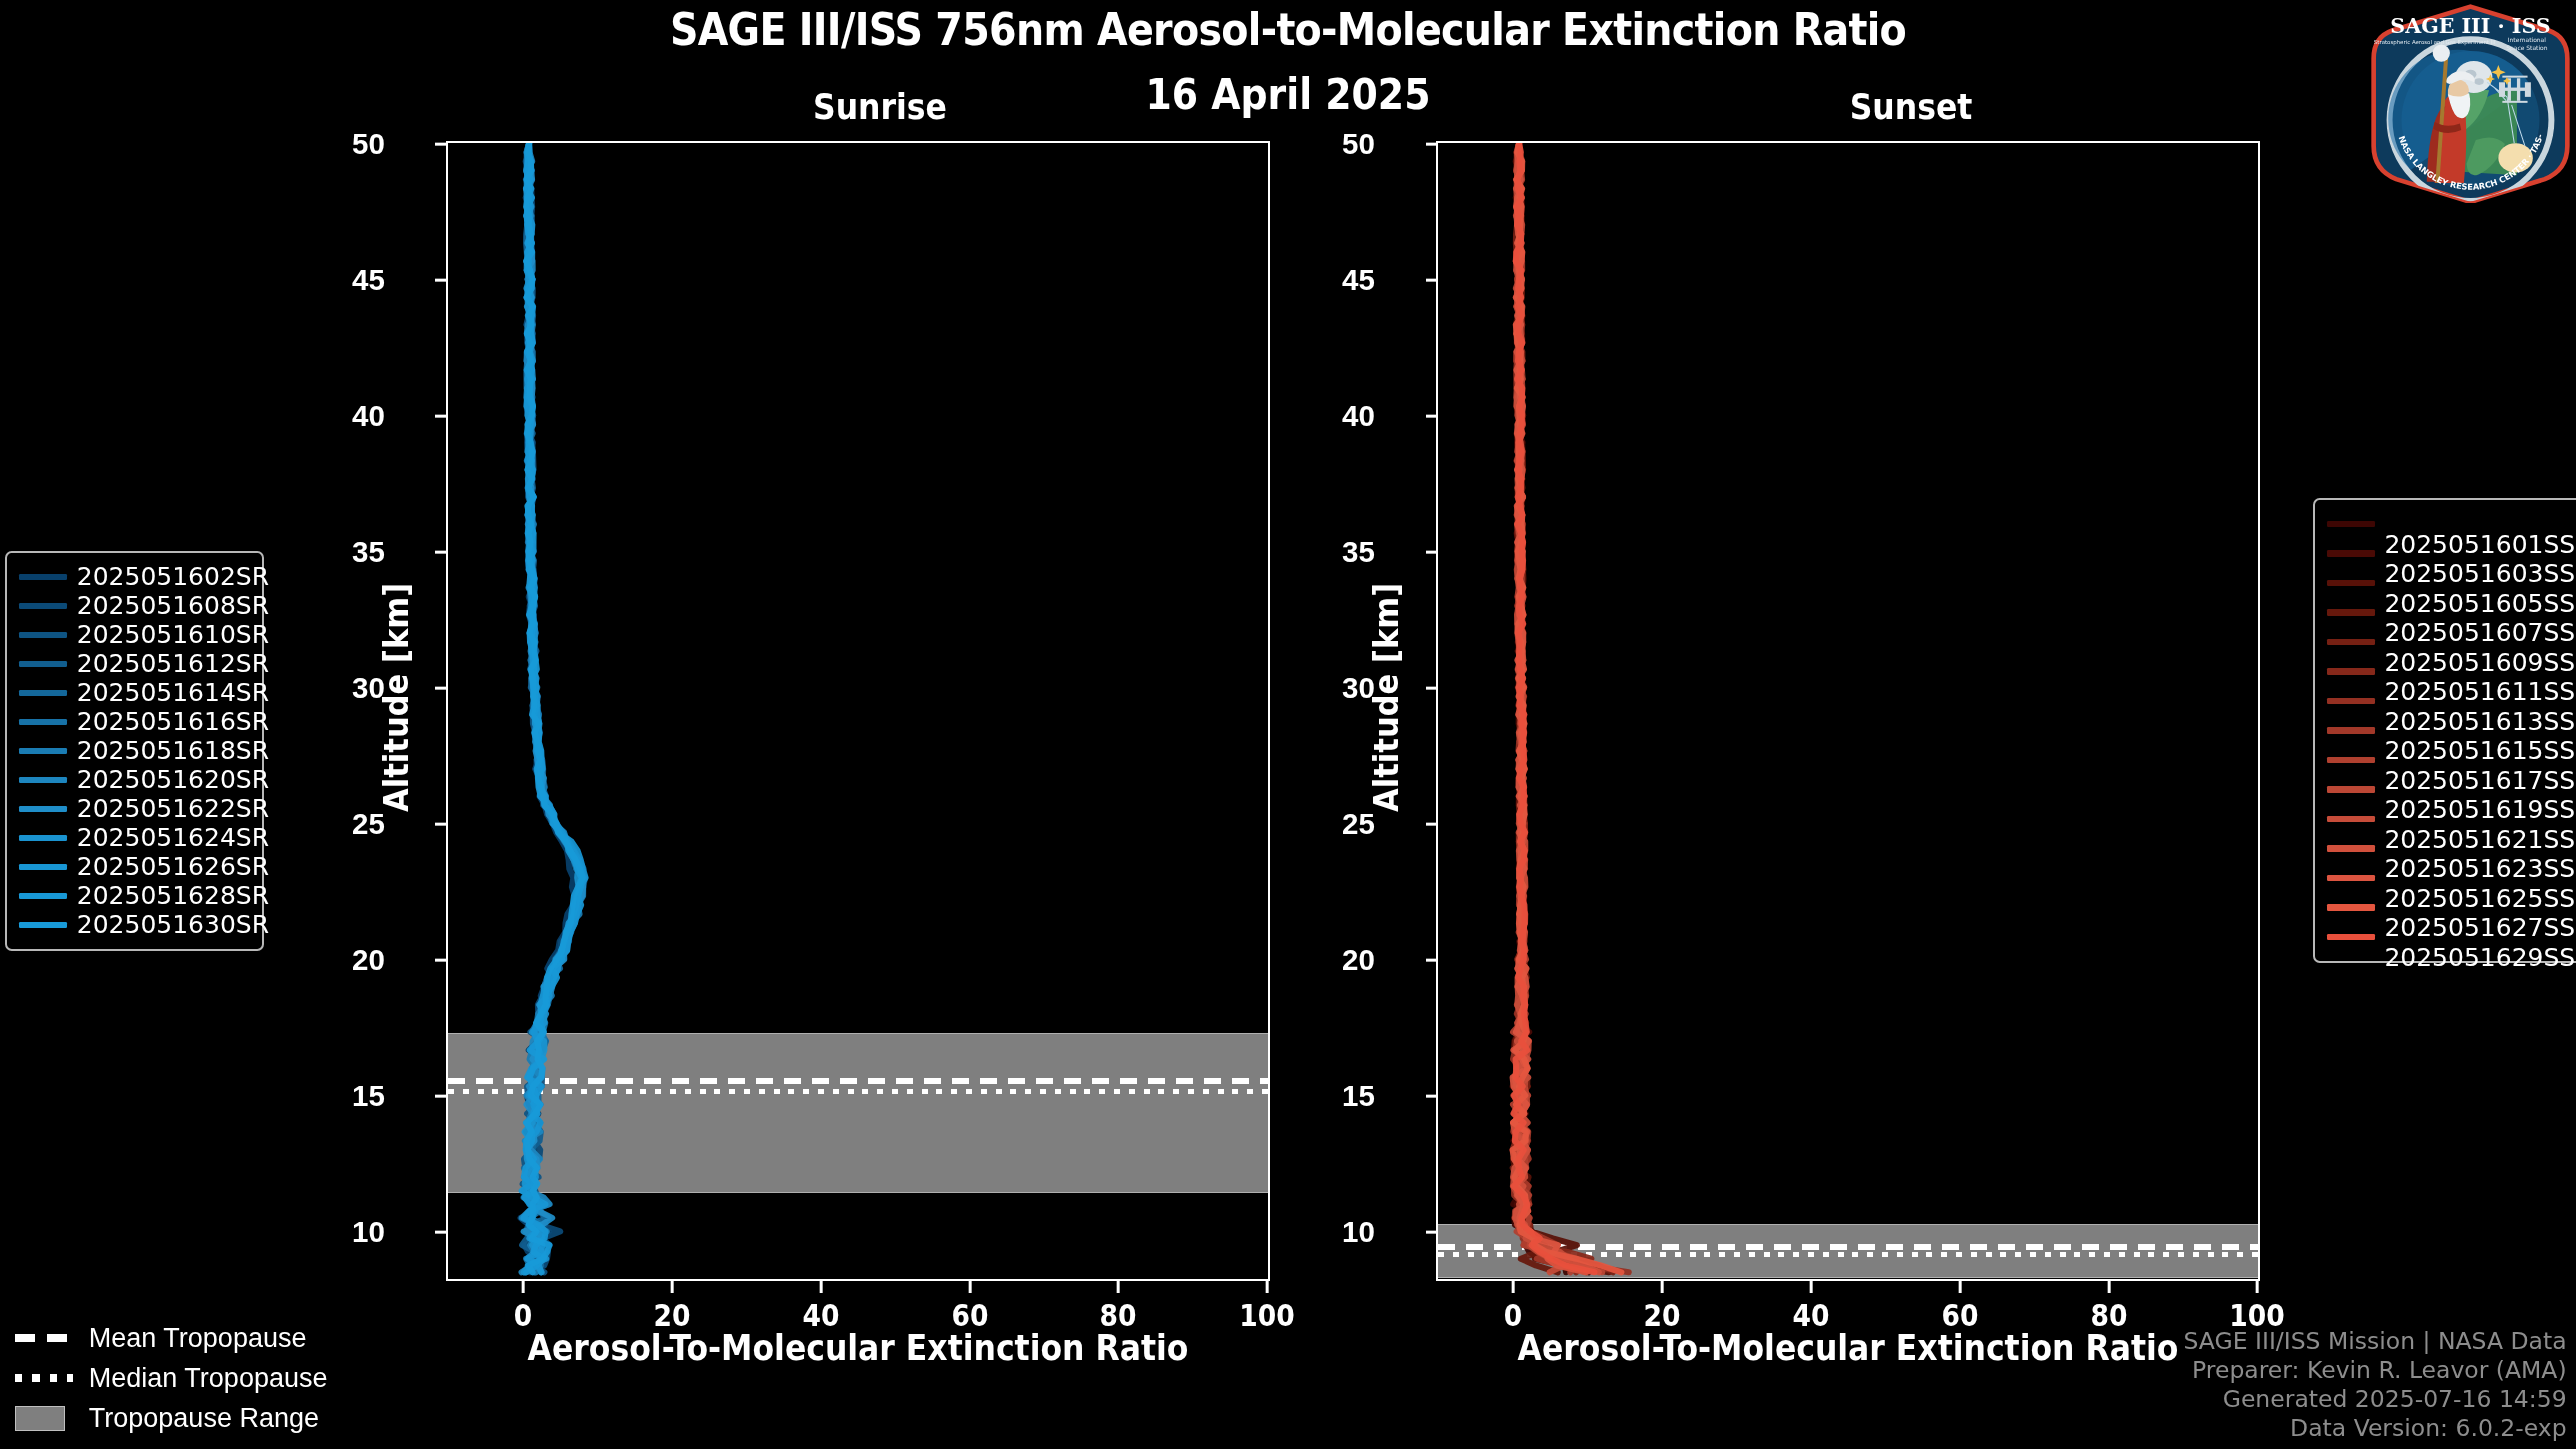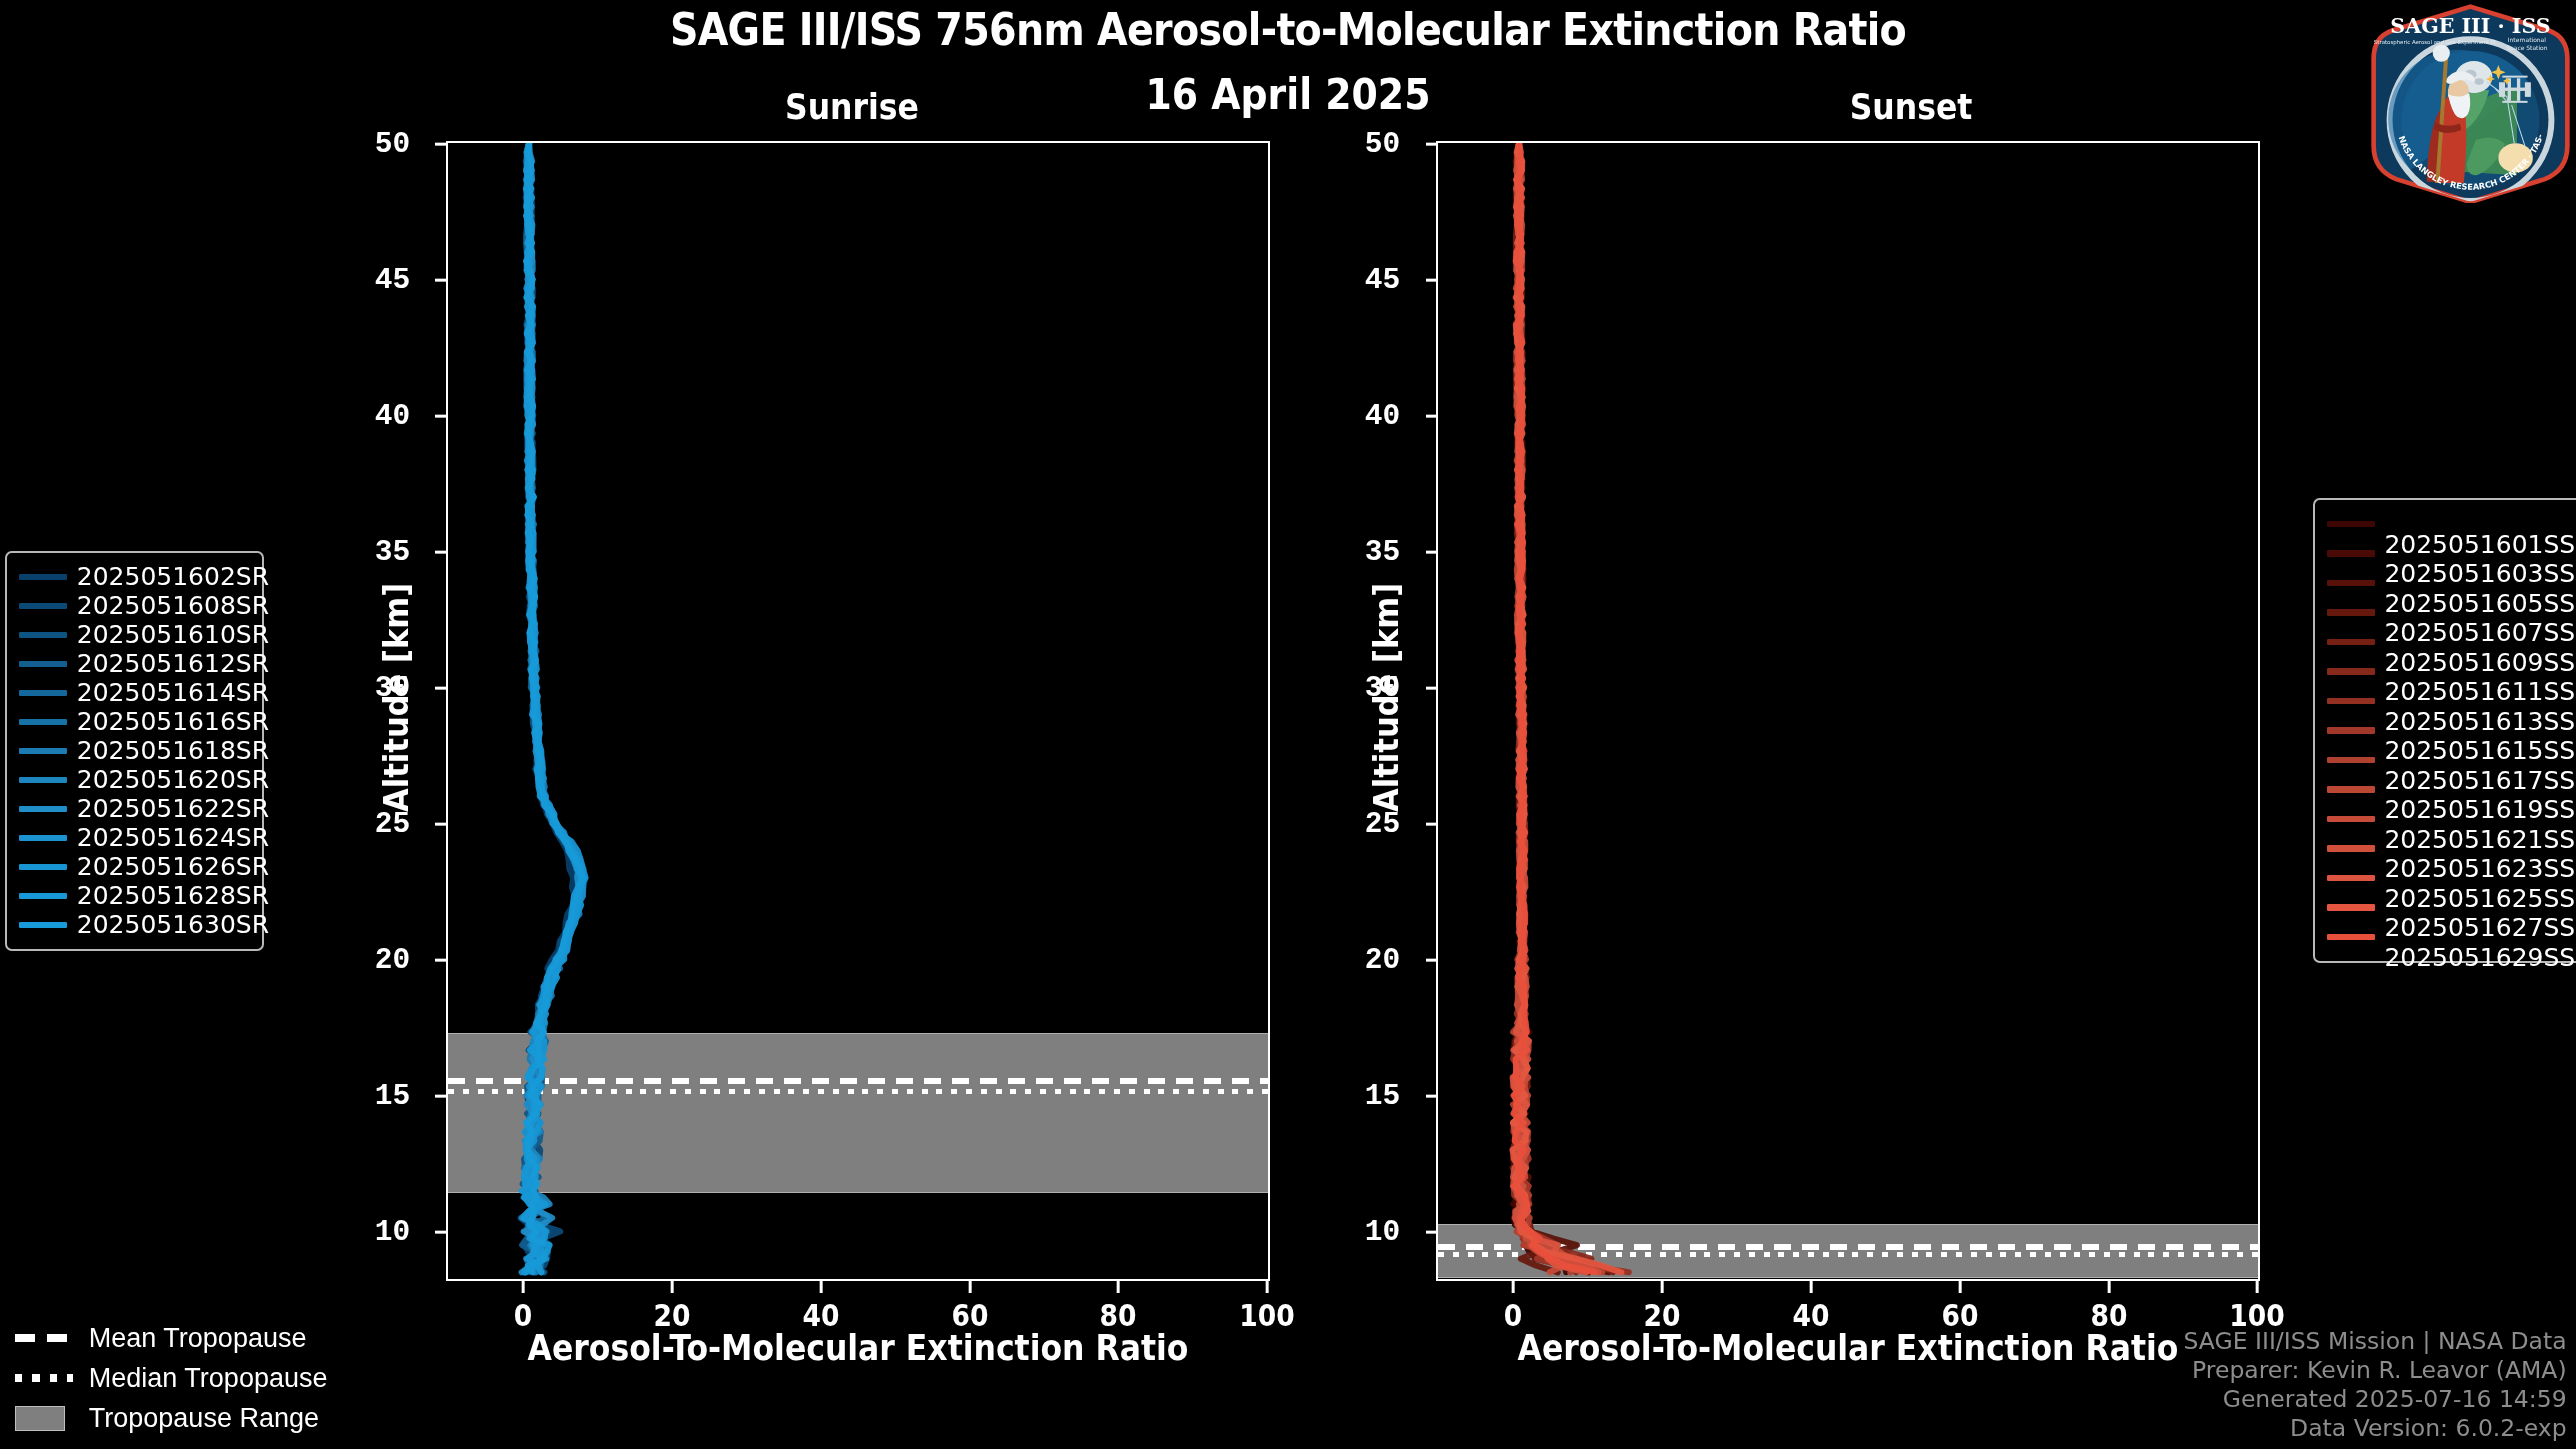--- a/index.html
+++ b/index.html
@@ -8,41 +8,41 @@
 
   
   #main-title{position:absolute;left:0;right:0;top:4px;text-align:center;
      font-size:44px;font-weight:bold;letter-spacing:-0.7px;
      font-family:"DejaVu Sans Condensed","Liberation Sans",sans-serif;}
   #date-title{position:absolute;left:0;right:0;top:70px;text-align:center;
      font-size:42px;font-weight:bold;
      font-family:"DejaVu Sans Condensed","Liberation Sans",sans-serif;}
   .panel-title{position:absolute;top:87px;font-size:35px;font-weight:bold;
      text-align:center;font-family:"DejaVu Sans Condensed","Liberation Sans",sans-serif;}
-  #title-sunrise{left:440px;width:824px;}
+  #title-sunrise{left:468px;width:824px;}
   #title-sunset{left:1499px;width:824px;}
 
   
   .plot{position:absolute;top:141px;height:1140px;border:2.7px solid #fff;
         background:#000;box-sizing:border-box;overflow:hidden;}
   #plot-sunrise{left:446px;width:824px;}
   #plot-sunset{left:1436px;width:824px;}
   .plot-inner{position:absolute;inset:0;}
 
   .tropo-band{position:absolute;left:0;right:0;background:#7f7f7f;
               border-top:1.3px solid #b0b0b0;border-bottom:1.3px solid #b0b0b0;}
   .tropo-mean{position:absolute;left:0;right:0;height:6px;
      background:repeating-linear-gradient(90deg,#fff 0 17.4px,transparent 17.4px 28px);}
   .tropo-median{position:absolute;left:0;right:0;height:5.4px;
      background:repeating-linear-gradient(90deg,#fff 0 6px,transparent 6px 14.8px);}
 
   
   .ytick-label{position:absolute;right:0;transform:translateY(-50%);
-     font-size:29.5px;font-weight:bold;text-align:center;width:81px;
-     font-family:Liberation Mono, monospace;}
+     font-size:29.5px;font-weight:bold;text-align:left;width:81px;
+     font-family:Liberation Sans, sans-serif;}
   .ytick-mark{position:absolute;height:2.7px;width:12px;background:#fff;
      transform:translateY(-50%);}
   .xtick-label{position:absolute;top:0;transform:translateX(-50%);
      font-size:29.5px;font-weight:bold;
      font-family:"DejaVu Sans Condensed","Liberation Sans",sans-serif;}
   .xtick-mark{position:absolute;width:2.7px;height:12px;background:#fff;
      transform:translateX(-50%);}
   .ylabel{position:absolute;transform-origin:0 0;transform:rotate(-90deg);
      font-size:34px;font-weight:bold;white-space:nowrap;
      font-family:"DejaVu Sans Condensed","Liberation Sans",sans-serif;}

